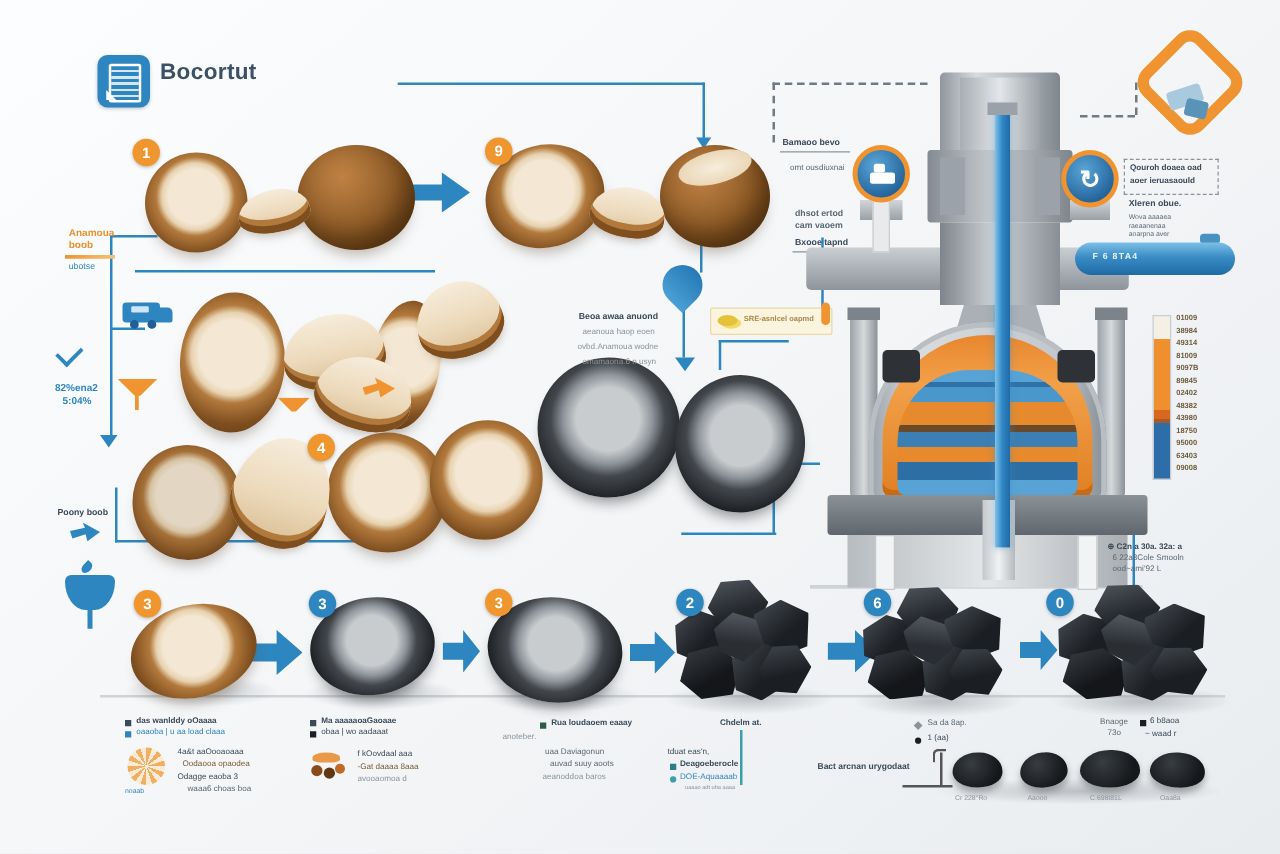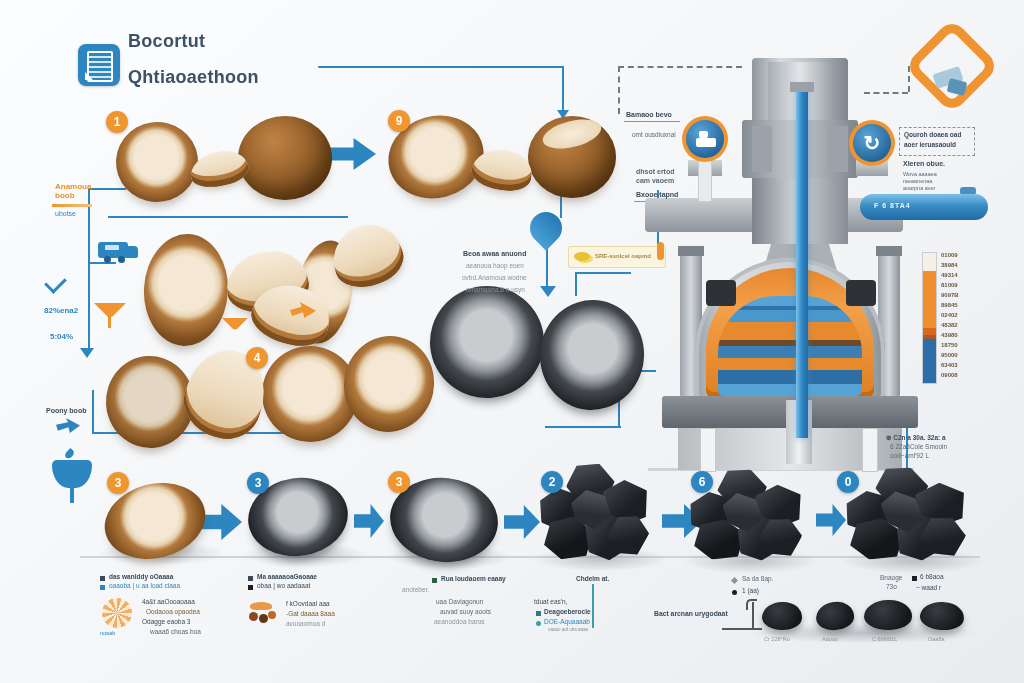--- a/index.html
+++ b/index.html
@@ -65,22 +65,21 @@
 </head>
 <body>
 
 <div id="stage">
 
   <div class="m" style="left:78px;top:44px;width:42px;height:42px;background:#2e86c1;border-radius:8px;z-index:20;box-shadow:0 1px 3px rgba(0,0,0,.2)">
     <div style="position:absolute;left:9px;top:7px;width:22px;height:27px;border:2px solid #fff;border-radius:2px;
          background:repeating-linear-gradient(#ffffff00 0 3px,#ffffffcc 3px 5px);"></div>
     <div style="position:absolute;left:7px;top:28px;width:0;height:0;border-left:8px solid #fff;border-top:8px solid transparent;"></div>
   </div>
-  <div class="t b" style="left:128px;top:30px;font-size:18px;color:#3d5166;letter-spacing:.3px;">Bocortut</div>
-  <div class="t b" style="left:128px;top:66px;font-size:18px;color:#3d5166;letter-spacing:.3px;">Qhtiaoaethoon</div>
+  <div class="t b" style="left:128px;top:46px;font-size:18px;color:#3d5166;letter-spacing:.3px;">Bocortut</div>
 
   <div class="m" style="left:900px;top:22px;width:84px;height:86px;z-index:20">
     <div style="position:absolute;left:18px;top:10px;width:50px;height:50px;border:9px solid #ef9430;border-radius:15px;transform:rotate(45deg);"></div>
     <div style="position:absolute;left:34px;top:48px;width:28px;height:15px;background:#a9c9de;border-radius:3px;transform:rotate(-18deg);"></div>
     <div style="position:absolute;left:48px;top:58px;width:18px;height:14px;background:#5a93b8;border-radius:3px;transform:rotate(14deg);"></div>
   </div>
 
   <div class="ln" style="left:318px;top:66px;width:246px;height:2px;border-radius:2px"></div>
   <div class="ln" style="left:562px;top:66px;width:2px;height:46px"></div>
   <div class="tri" style="left:557px;top:110px;border-left:6px solid transparent;border-right:6px solid transparent;border-top:9px solid #2e86c1;"></div>
@@ -126,21 +125,21 @@
     <div style="position:absolute;left:6px;top:18px;width:7px;height:7px;background:#1f5f96;border-radius:50%;"></div>
     <div style="position:absolute;left:20px;top:18px;width:7px;height:7px;background:#1f5f96;border-radius:50%;"></div>
     <div style="position:absolute;left:7px;top:7px;width:14px;height:5px;background:#cfe6f5;border-radius:1px;"></div>
   </div>
 
   <div class="m" style="left:46px;top:276px;width:16px;height:10px;border-left:3px solid #2e86c1;border-bottom:3px solid #2e86c1;transform:rotate(-45deg);z-index:20"></div>
 
   <div class="fun" style="left:94px;top:303px;width:32px;height:22px;background:#ef9430;"></div>
   <div class="m" style="left:108px;top:316px;width:3px;height:12px;background:#ef9430;z-index:12"></div>
   <div class="t b blue" style="left:44px;top:306px;font-size:8px;">82%ena2</div>
-  <div class="t b blue" style="left:50px;top:332px;font-size:8px;">5:04%</div>
+  <div class="t b blue" style="left:50px;top:316px;font-size:8px;">5:04%</div>
 
   <div class="t b" style="left:46px;top:407px;font-size:7px;">Poony boob</div>
   <div class="m" style="left:56px;top:418px;width:24px;height:15px;background:#2e86c1;z-index:20;clip-path:polygon(0 45%,50% 28%,42% 0,100% 50%,58% 100%,52% 62%,8% 85%);"></div>
 
   <div class="m" style="left:52px;top:460px;width:40px;height:28px;background:#2e86c1;border-radius:6px 6px 50% 50%/6px 6px 100% 100%;z-index:20"></div>
   <div class="m" style="left:70px;top:487px;width:4px;height:16px;background:#2e86c1;z-index:20"></div>
   <div class="m" style="left:66px;top:449px;width:7px;height:10px;background:#2e86c1;border-radius:0 50% 50% 50%;transform:rotate(45deg);z-index:20"></div>
 
   <div class="t b" style="left:626px;top:111px;font-size:7px;">Bamaoo bevo</div>
   <div class="m" style="left:624px;top:121px;width:56px;height:1px;background:#8a949c;z-index:6"></div>

